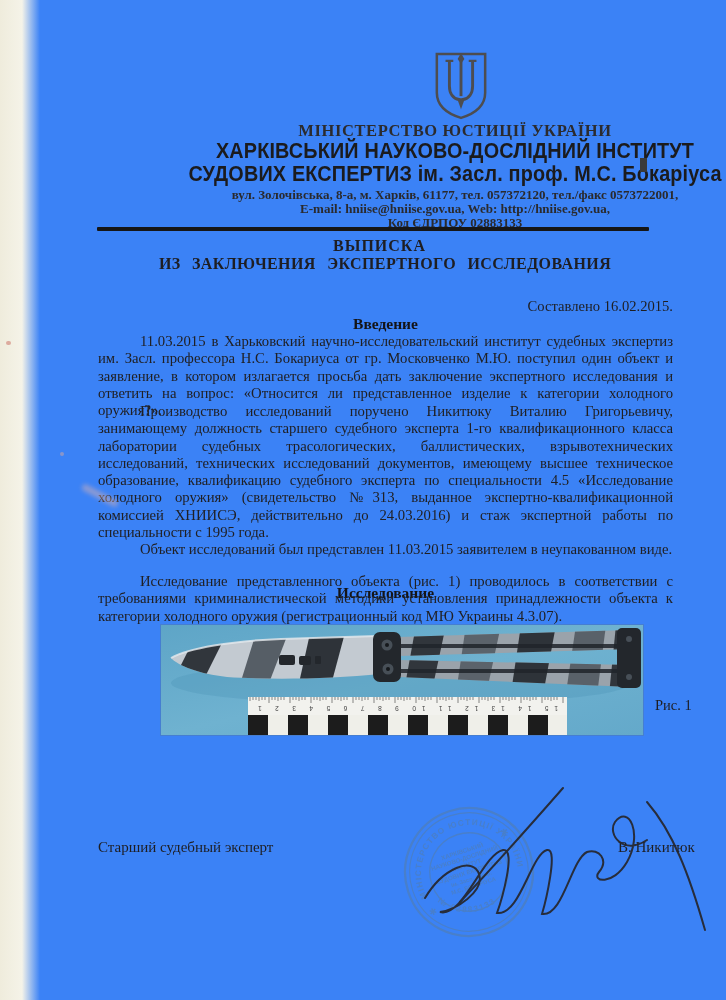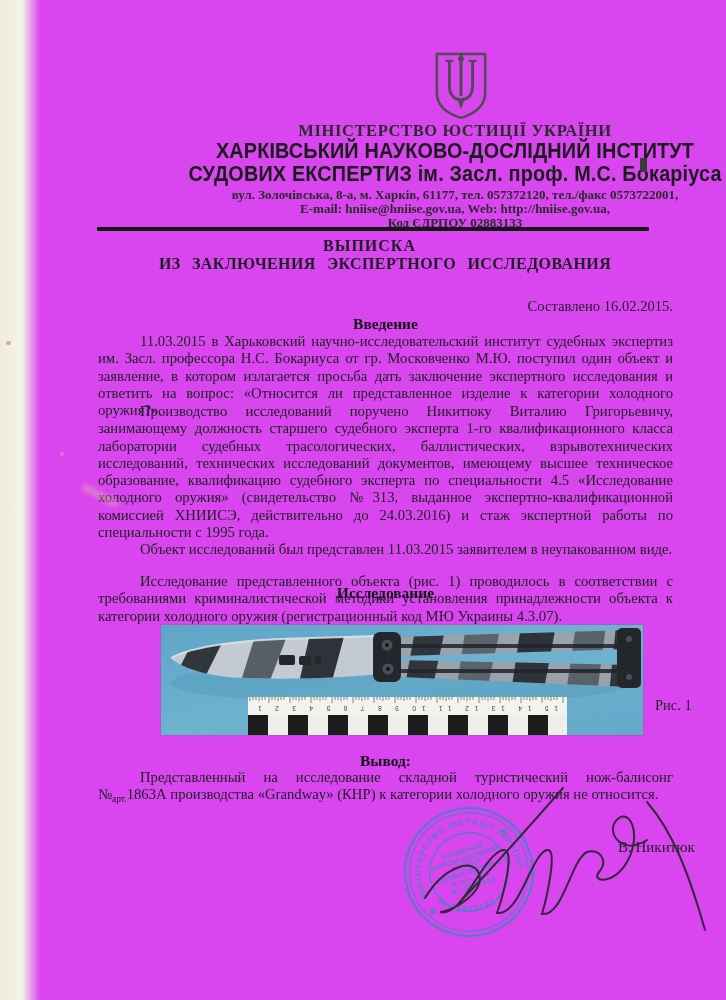--- a/index.html
+++ b/index.html
@@ -1,35 +1,35 @@
 <!DOCTYPE html>
 <html><head>
 <meta charset="utf-8">
 <style>
   html,body { margin:0; padding:0; background:#9a9a9a; }
   .page {
     position:relative; width:726px; height:1000px; margin:0 auto;
-    background:#d946ef; overflow:hidden;
+    background:#3b82f6; overflow:hidden;
     font-family:"Liberation Serif", serif; color:#1e1e22;
   }
   .edge-strip { position:absolute; left:0; top:0; bottom:0; width:40px;
     background:linear-gradient(90deg,#efecdc 0%,#f5f3e8 55%,rgba(251,251,248,0) 100%); }
   .abs { position:absolute; }
   .center { text-align:center; }
   .ministry { left:90px; width:726px; top:121px; font-weight:bold; font-size:16.5px; letter-spacing:.6px; width:600px; left:155px; color:#2b2b2e;}
   .inst { left:130px; width:650px; font-family:"Liberation Sans", sans-serif; font-weight:bold;
     color:#1b1b1d; transform:scaleX(.9); transform-origin:center; letter-spacing:.2px; }
   .inst1 { top:138px; font-size:22px; }
   .inst2 { top:161px; font-size:22px; }
   .hdr-small { left:155px; width:600px; font-weight:bold; font-size:13px; color:#2a2a2d; }
   .addr { top:187px; }
   .email { top:201px; }
   .edrpou { top:215px; }
   .rule { left:97px; top:227px; width:552px; height:4px; background:#161616; border-radius:1px; }
-  .title1 { left:82px; width:575px; top:237px; font-weight:bold; font-size:16px; letter-spacing:1px; }
+  .title1 { left:92px; width:575px; top:237px; font-weight:bold; font-size:16px; letter-spacing:1px; }
   .title2 { left:60px; width:650px; top:255px; font-weight:bold; font-size:16px; word-spacing:7px; letter-spacing:.4px; }
   .title-num { left:98px; width:575px; top:273px; font-weight:bold; font-size:16px; }
   .date-note { left:98px; width:575px; top:298px; font-size:14.6px; text-align:right; }
   .sec-head { left:98px; width:575px; font-weight:bold; font-size:15.5px; color:#141416; }
   .body-p { left:98px; width:575px; margin:0; font-size:14.7px; line-height:17.3px;
     text-align:justify; text-indent:42px; color:#202024; }
   .fig-caption { left:655px; top:697px; font-size:14.5px; }
   .expert-line { left:98px; top:839px; font-size:15px; }
   .expert-name { left:618px; top:839px; font-size:15px; }
   sub.art { font-size:9.5px; vertical-align:-3px; }
@@ -144,23 +144,22 @@
           <rect x="120" y="18" width="20" height="20" fill="#1c1c1c"></rect>
         <rect x="160" y="18" width="20" height="20" fill="#1c1c1c"></rect>
           <rect x="200" y="18" width="20" height="20" fill="#1c1c1c"></rect>
         <rect x="240" y="18" width="20" height="20" fill="#1c1c1c"></rect>
           <rect x="280" y="18" width="20" height="20" fill="#1c1c1c"></rect>
       </g>
     </g>
   </svg>
   <div class="abs fig-caption">Рис. 1</div>
 
-  <div class="abs center sec-head" style="top:752px;">Вывод:</div>
-  <p class="abs body-p" style="top:769px;"><span>Представленный на исследование складной туристический нож-балисонг №</span><sub class="art">арт.</sub><span>1863А производства «Grandway» (КНР) к категории холодного оружия не относится.</span></p>
-
+
+  <div class="abs expert-line">Старший судебный эксперт</div>
   <div class="abs expert-name">В. Никитюк</div>
 
   <svg class="abs stamp-svg" viewBox="0 0 130 130">
     <defs>
       <path id="arcTop" d="M 20,80 A 47,47 0 1 1 110,80"></path>
       <path id="arcBottom" d="M 22,72 A 45,45 0 0 0 108,72"></path>
     </defs>
     <g transform="rotate(-18 65 65)" fill="none" stroke="#4b7fc4">
       <circle cx="65" cy="65" r="62" stroke-width="2.2"></circle>
       <circle cx="65" cy="65" r="57.5" stroke-width="1.1"></circle>

